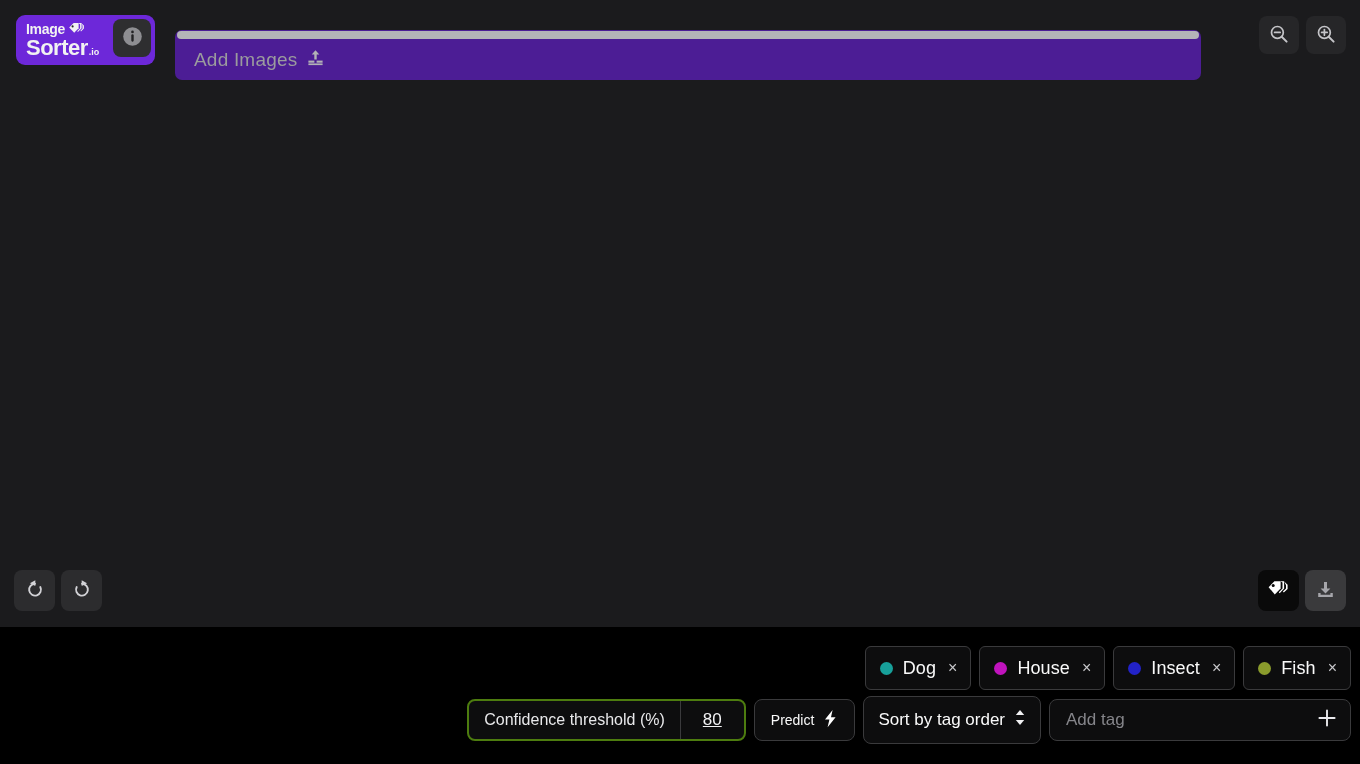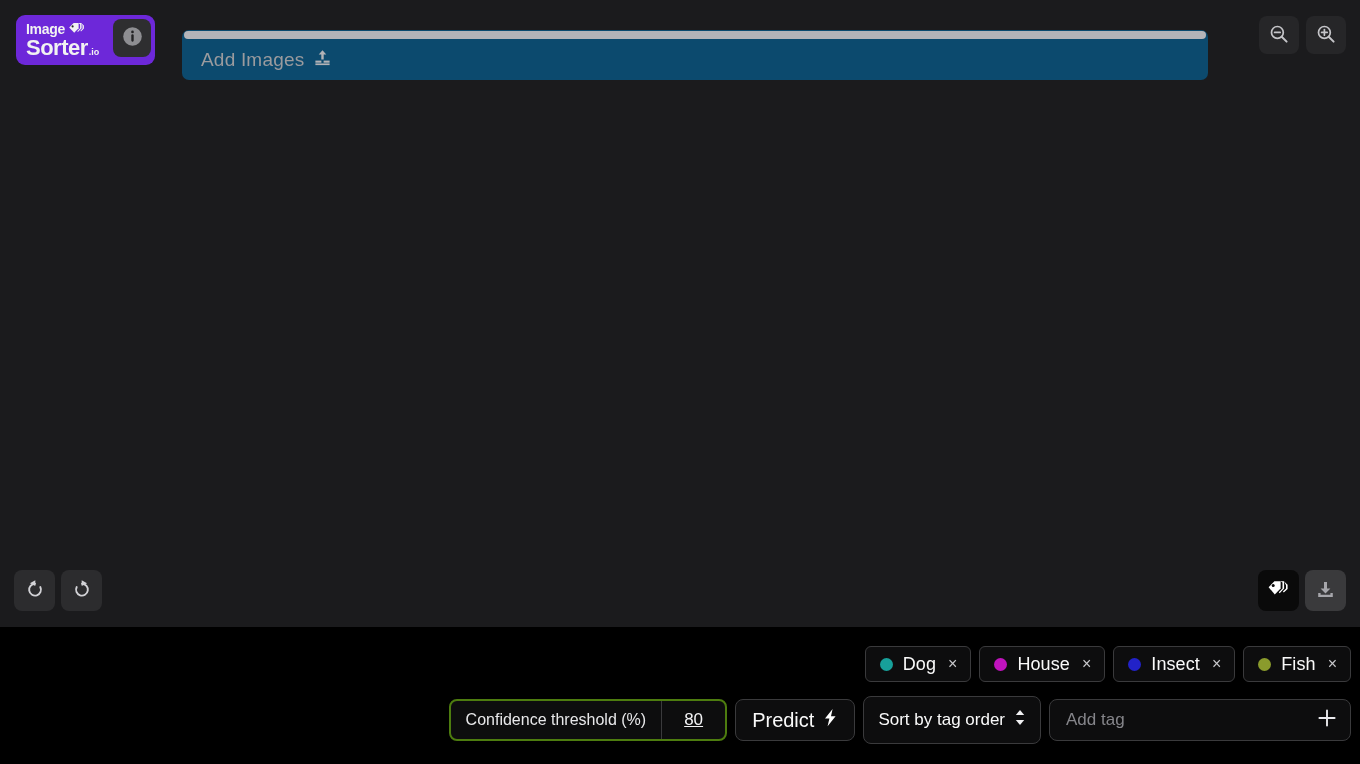--- a/index.html
+++ b/index.html
@@ -105,24 +105,24 @@
     display: flex;
     align-items: center;
     justify-content: center;
     cursor: pointer;
     border: none;
   }
 
   
   .dropzone {
     position: absolute;
-    left: 182px; top: 30px;
+    left: 175px; top: 30px;
     width: 1026px;
     height: 50px;
-    background: #0c4a6e;
+    background: #4c1d95;
     border-radius: 7px;
     overflow: hidden;
     cursor: pointer;
   }
   .dropzone-scrollbar {
     position: absolute;
     left: 2px; top: 1px;
     width: 1022px;
     height: 8px;
     background: #b4b4b8;
@@ -192,21 +192,21 @@
     position: absolute;
     right: 9px; top: 19px;
     display: flex;
     gap: 8px;
     align-items: center;
   }
   .tag-chip {
     display: flex;
     align-items: center;
     gap: 10px;
-    height: 36px;
+    height: 44px;
     padding: 0 13px 0 14px;
     border: 1px solid #3a3a3c;
     border-radius: 6px;
     background: #0d0d0e;
     cursor: pointer;
   }
   .tag-dot {
     width: 13px; height: 13px;
     border-radius: 50%;
     flex: none;
@@ -271,21 +271,21 @@
   .predict-btn {
     display: flex;
     align-items: center;
     gap: 9px;
     height: 42px;
     padding: 0 16px;
     border: 1px solid #3a3a3c;
     border-radius: 8px;
     background: #0d0d0e;
     color: #fafafa;
-    font-size: 20px;
+    font-size: 14px;
     cursor: pointer;
     font-family: "Liberation Sans", sans-serif;
     white-space: nowrap;
   }
   .sort-btn {
     display: flex;
     align-items: center;
     gap: 9px;
     height: 48px;
     padding: 0 14px;

